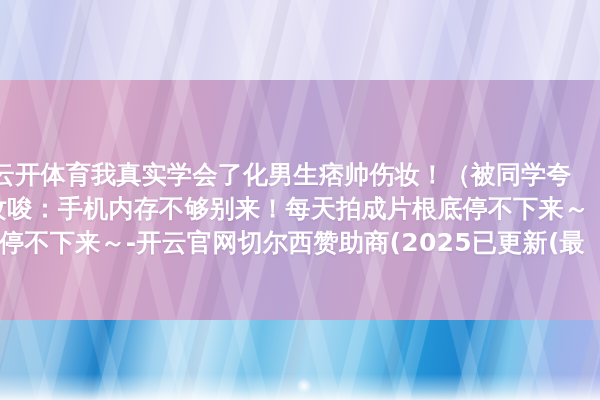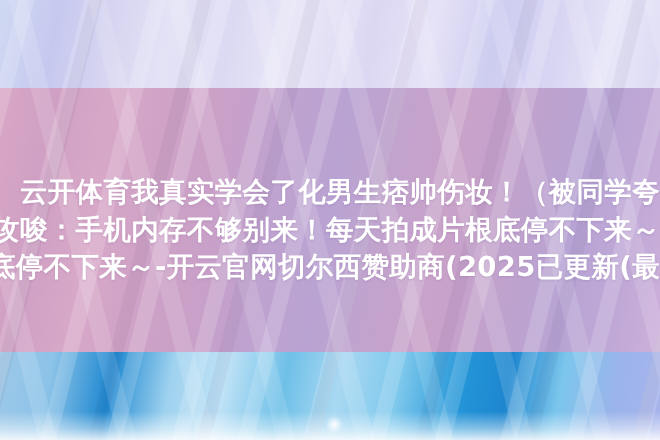--- a/index.html
+++ b/index.html
@@ -135,21 +135,20 @@
     pointer-events: none;
   }
 
   
   .headline {
     position: absolute;
     left: 0;
     top: 158px;
     width: 100%;
     z-index: 5;
-    text-align: right;
   }
   .hl-line {
     color: #ffffff;
     font-weight: bold;
     font-size: 25px;
     line-height: 34px;
     white-space: nowrap;
     letter-spacing: 0.3px;
     text-shadow: 0 1px 2px rgba(120,80,140,0.22);
   }

